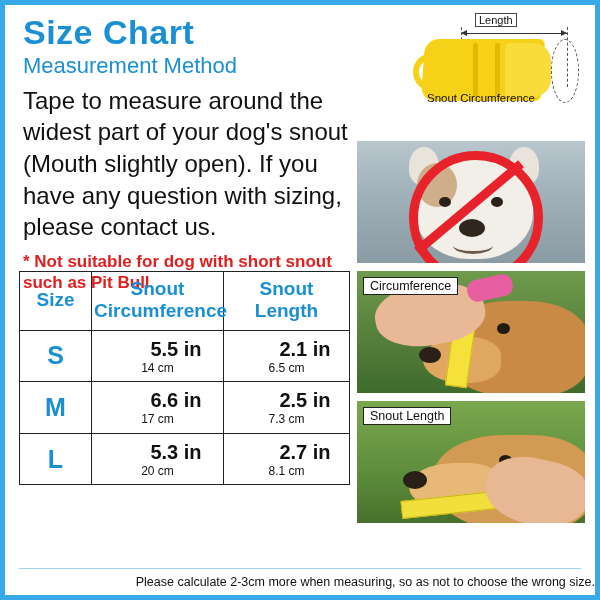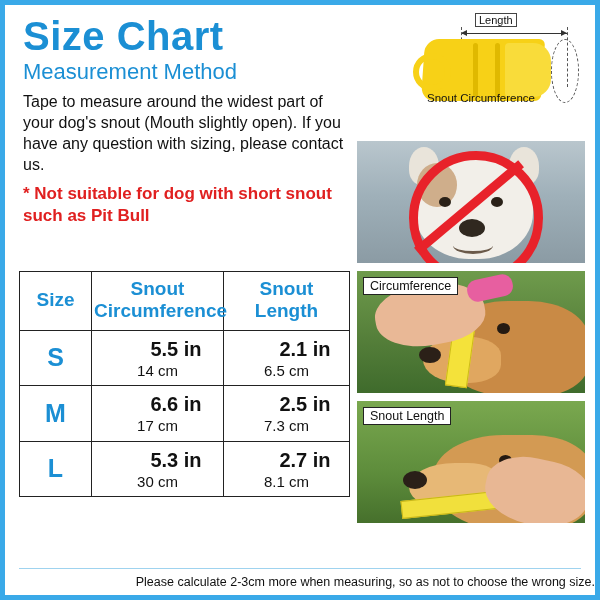--- a/index.html
+++ b/index.html
@@ -24,35 +24,35 @@
   .inner {
     position: absolute;
     left: 0; top: 0; right: 0; bottom: 0;
     padding: 6px 10px 4px 10px;
     box-sizing: border-box;
   }
 
   
   .title {
     color: #1b8fd4;
-    font-size: 40px;
+    font-size: 34px;
     font-weight: bold;
     letter-spacing: 0.5px;
     margin: 4px 0 2px 8px;
     line-height: 1.05;
   }
   .subtitle {
     color: #1b8fd4;
     font-size: 22px;
     font-weight: normal;
     margin: 0 0 6px 8px;
   }
   .desc {
     color: #111111;
-    font-size: 16px;
+    font-size: 24px;
     line-height: 1.32;
     margin: 0 0 8px 8px;
     max-width: 330px;
   }
   .warning {
     color: #e02020;
     font-size: 17px;
     font-weight: bold;
     line-height: 1.25;
     margin: 0 0 6px 8px;
@@ -394,21 +394,21 @@
     color: #111111;
     font-size: 20px;
     font-weight: bold;
     line-height: 1.2;
     padding-top: 5px;
     padding-left: 37px;
   }
   .val-cm {
     display: block;
     color: #111111;
-    font-size: 15px;
+    font-size: 12px;
     line-height: 1.3;
     padding-bottom: 4px;
   }
 
   
   .footer {
     position: absolute;
     left: 0;
     right: 0;
     bottom: 6px;
@@ -530,21 +530,21 @@
             </td>
             <td>
               <span class="val-in">2.5 in</span>
               <span class="val-cm">7.3 cm</span>
             </td>
           </tr>
           <tr>
             <td class="cell-size">L</td>
             <td>
               <span class="val-in">5.3 in</span>
-              <span class="val-cm">30 cm</span>
+              <span class="val-cm">20 cm</span>
             </td>
             <td>
               <span class="val-in">2.7 in</span>
               <span class="val-cm">8.1 cm</span>
             </td>
           </tr>
         </tbody>
       </table>
     </div>
 

